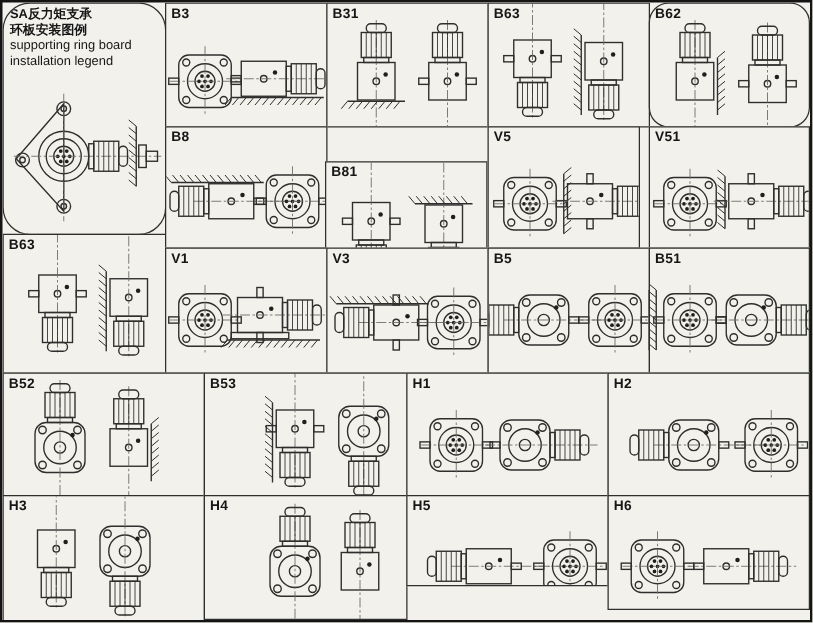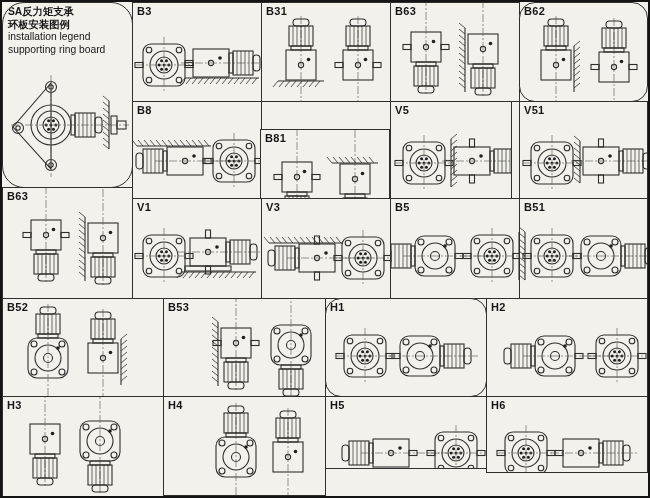--- a/index.html
+++ b/index.html
@@ -29,22 +29,22 @@
   svg .hl{stroke:#2e2e2d;stroke-width:.8;}
 </style>
 </head>
 <body>
 
 <div id="stage">
   <div class="cell" id="legend-cell" style="left: 0px; top: 0px; width: 131px; height: 186px; border-radius: 22px;">
     <div class="legend-text">
       <div>SA反力矩支承</div>
       <div>环板安装图例</div>
+      <div class="en">supporting ring board</div>
       <div class="en">installation legend</div>
-      <div class="en">supporting ring board</div>
     </div>
     <svg class="draw" id="legend-svg" width="131" height="126" style="top: 60px;">
         <g>
           <path d="M 48 20 L 10 64 L 48 106 Z" class="ln"></path>
           <circle cx="48" cy="24" r="5.5" class="ln"></circle>
           <circle cx="48" cy="24" r="2.2" class="ln"></circle>
           <circle cx="15" cy="65" r="5.5" class="ln"></circle>
           <circle cx="15" cy="65" r="2.2" class="ln"></circle>
           <circle cx="48" cy="102" r="5.5" class="ln"></circle>
           <circle cx="48" cy="102" r="2.2" class="ln"></circle>
@@ -900,21 +900,21 @@
             <line x1="119" y1="70" x2="119" y2="90" class="fn"></line>
             <line x1="123" y1="70" x2="123" y2="90" class="fn"></line>
             <line x1="127" y1="70" x2="127" y2="90" class="fn"></line>
             <line x1="131" y1="70" x2="131" y2="90" class="fn"></line>
             <line x1="135" y1="70" x2="135" y2="90" class="fn"></line>
             <rect x="119" y="90" width="16" height="7" rx="3.5" class="ln"></rect>
           </g>
         </g>
       </svg>
     </div>
-    <div class="cell" style="left: 323px; top: 296px; width: 162px; height: 99px; border-radius: 16px;">
+    <div class="cell" style="left: 323px; top: 296px; width: 162px; height: 99px;">
       <span class="lbl">H1</span>
       <svg class="draw" width="162" height="99">
         <g>
           <rect x="18" y="36" width="42" height="42" rx="8" class="ln"></rect>
           <circle cx="39" cy="57" r="14" class="ln"></circle>
           <circle cx="39" cy="57" r="8" class="ln"></circle>
           <circle cx="39" cy="57" r="1.5" class="fl"></circle>
           <circle cx="43.8" cy="57" r="1.5" class="fl"></circle>
           <circle cx="41.4" cy="61.156921938165304" r="1.5" class="fl"></circle>
           <circle cx="36.6" cy="61.156921938165304" r="1.5" class="fl"></circle>
@@ -1117,21 +1117,21 @@
           <circle cx="145" cy="41" r="2.8" class="ln"></circle>
           <circle cx="115" cy="71" r="2.8" class="ln"></circle>
           <circle cx="145" cy="71" r="2.8" class="ln"></circle>
           <line x1="102" y1="56" x2="158" y2="56" class="cl"></line>
           <line x1="130" y1="28" x2="130" y2="84" class="cl"></line>
           <rect x="101" y="53.5" width="8" height="5" class="ln"></rect>
           <rect x="151" y="53.5" width="8" height="5" class="ln"></rect>
         </g>
       </svg>
     </div>
-    <div class="cell" style="left: 484px; top: 394px; width: 162px; height: 77px; padding-left: 28px;">
+    <div class="cell" style="left: 484px; top: 394px; width: 162px; height: 92px; padding-left: 28px;">
       <span class="lbl">H6</span>
       <svg class="draw" width="162" height="100">
         <g>
           <rect x="18" y="35" width="42" height="42" rx="8" class="ln"></rect>
           <circle cx="39" cy="56" r="14" class="ln"></circle>
           <circle cx="39" cy="56" r="8" class="ln"></circle>
           <circle cx="39" cy="56" r="1.5" class="fl"></circle>
           <circle cx="43.8" cy="56" r="1.5" class="fl"></circle>
           <circle cx="41.4" cy="60.156921938165304" r="1.5" class="fl"></circle>
           <circle cx="36.6" cy="60.156921938165304" r="1.5" class="fl"></circle>

